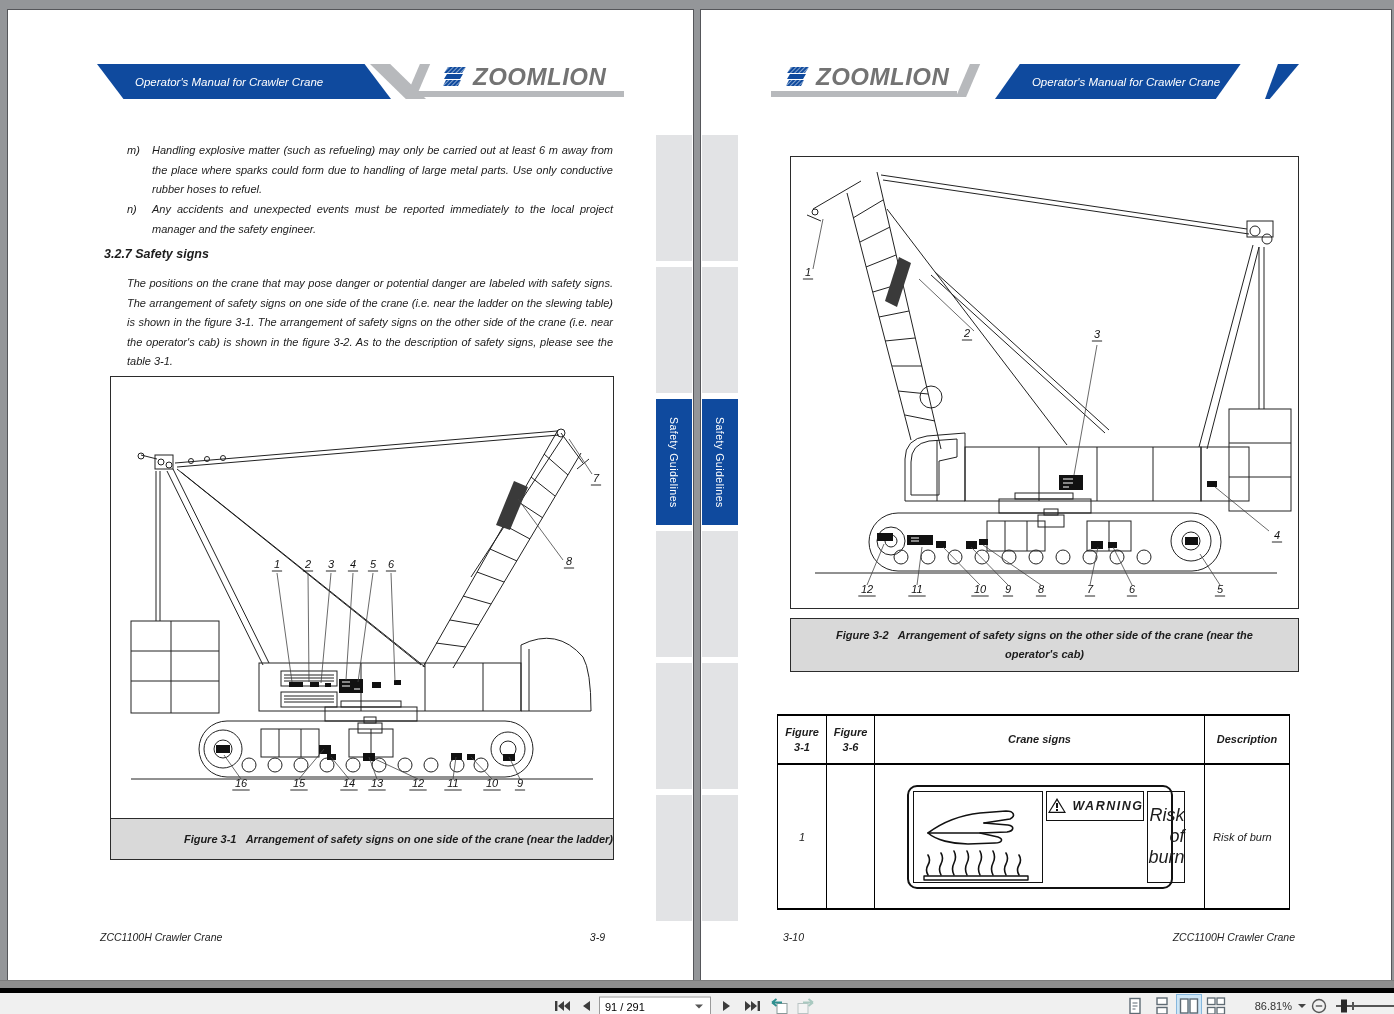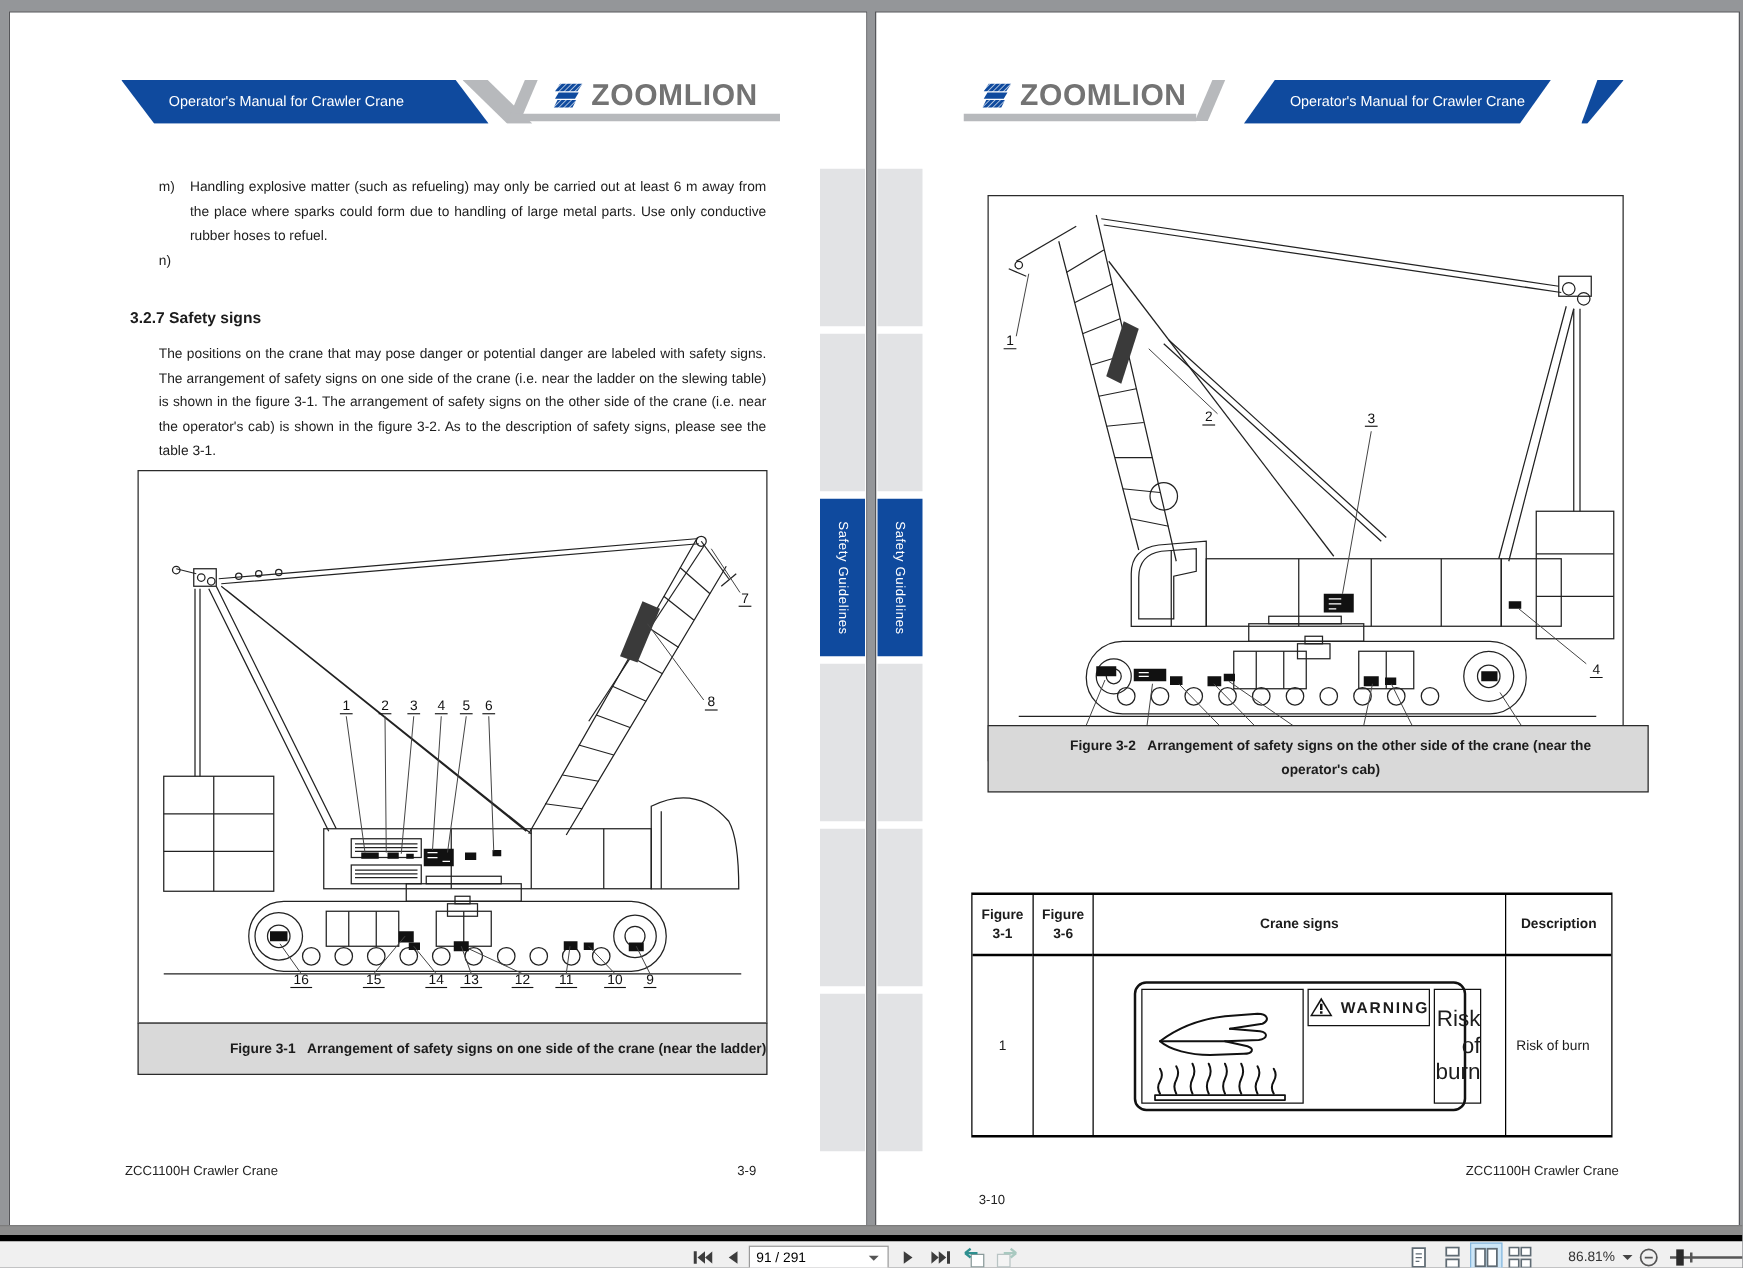--- a/index.html
+++ b/index.html
@@ -1,19 +1,19 @@
 <!DOCTYPE html>
 <html><head>
 <meta charset="utf-8">
 <style>
   html,body{margin:0;padding:0;}
   body{width:1394px;height:1014px;overflow:hidden;background:#949699;
        font-family:"Liberation Sans","DejaVu Sans",sans-serif;color:#1c1c1c;position:relative;}
   .doc-area{position:absolute;left:0;top:0;width:1394px;height:980px;background:#949699;}
-  .page{position:absolute;background:#fff;border:1px solid #55565a;}
+  .page{position:absolute;background:#fff;border:1px solid #55565a;font-style:italic;}
   .page-left{left:7px;top:9px;width:685px;height:975px;}
   .page-right{left:700px;top:9px;width:690px;height:975px;}
 
   
   .band{position:absolute;height:35px;background:#0F4A9E;color:#fff;font-size:11.5px;
         display:flex;align-items:center;}
   .band-l{left:89px;top:54px;width:294px;clip-path:polygon(0 0,91% 0,100% 100%,9% 100%);padding-left:38px;box-sizing:border-box;}
   .band-r{left:294px;top:54px;width:276px;clip-path:polygon(9% 0,89% 0,80% 100%,0 100%);justify-content:center;padding-right:14px;box-sizing:border-box;}
   .band-tri{position:absolute;top:54px;height:35px;width:34px;background:#0F4A9E;
         clip-path:polygon(38% 0,100% 0,14% 100%,0 100%);}
@@ -101,20 +101,21 @@
         <polygon points="6,2 24,2 20,8 2,8" fill="url(#h1)"></polygon>
         <polygon points="5,9 21,9 18,14 2,14" fill="#0F4A9E"></polygon>
         <polygon points="4,15 19,15 16,21 1,21" fill="url(#h1)"></polygon>
       </svg>
       <span class="logo-text">ZOOMLION</span>
     </div>
 
     <span class="li-label" style="left:119px;top:131px;">m)</span>
     <div class="body-text" style="left:144px;top:131px;width:461px;">Handling explosive matter (such as refueling) may only be carried out at least 6 m away from the place where sparks could form due to handling of large metal parts. Use only conductive rubber hoses to refuel.</div>
     <span class="li-label" style="left:119px;top:190px;">n)</span>
+    <div class="body-text" style="left:144px;top:190px;width:461px;">Any accidents and unexpected events must be reported immediately to the local project manager and the safety engineer.</div>
 
     <div class="sec-head" style="left:96px;top:237px;">3.2.7 Safety signs</div>
     <div class="body-text" style="left:119px;top:264px;width:486px;">The positions on the crane that may pose danger or potential danger are labeled with safety signs. The arrangement of safety signs on one side of the crane (i.e. near the ladder on the slewing table) is shown in the figure 3-1. The arrangement of safety signs on the other side of the crane (i.e. near the operator's cab) is shown in the figure 3-2. As to the description of safety signs, please see the table 3-1.</div>
 
     <div class="fig-box" style="left:102px;top:366px;width:502px;height:441px;">
       <svg width="502" height="441" viewBox="0 0 502 441">
         <g stroke="#222" stroke-width="1" fill="none">
           <line x1="20" y1="402" x2="482" y2="402"></line>
           <rect x="88" y="344" width="334" height="56" rx="28"></rect>
           <circle cx="112" cy="372" r="19"></circle>
@@ -355,21 +356,21 @@
           <text x="250" y="436" text-anchor="middle" class="co">8</text>
           <line x1="244.9" x2="255.1" y1="439" y2="439" stroke="#111" stroke-width="0.9"></line>
           <text x="299" y="436" text-anchor="middle" class="co">7</text>
           <line x1="293.9" x2="304.1" y1="439" y2="439" stroke="#111" stroke-width="0.9"></line>
           <text x="341" y="436" text-anchor="middle" class="co">6</text>
           <line x1="335.9" x2="346.1" y1="439" y2="439" stroke="#111" stroke-width="0.9"></line>
           <text x="429" y="436" text-anchor="middle" class="co">5</text>
           <line x1="423.9" x2="434.1" y1="439" y2="439" stroke="#111" stroke-width="0.9"></line>
         </svg>
     </div>
-    <div class="fig-caption" style="left:89px;top:570px;width:507px;height:52px;padding-left:20px;">
+    <div class="fig-caption" style="left:89px;top:608px;width:507px;height:52px;">
       <div class="cap-inner">Figure 3-2&nbsp;&nbsp;&nbsp;Arrangement of safety signs on the other side of the crane (near the operator's cab)</div>
     </div>
 
 
     <div class="pdf-table" style="left:76px;top:704px;text-align:right;">
       <div class="cell hcell">
         <div>Figure</div>
           <div>3-1</div>
       </div>
       <div class="cell hcell">
@@ -410,21 +411,21 @@
             </div>
             <div class="sign-body">Risk of burn</div>
           </div>
         </div>
       </div>
       <div class="cell desc-cell">
         <span>Risk of burn</span>
       </div>
     </div>
 
-    <div class="page-foot" style="left:82px;top:921px;margin-top:23px;">3-10</div>
+    <div class="page-foot" style="left:82px;top:921px;">3-10</div>
     <div class="page-foot" style="right:96px;top:921px;">ZCC1100H Crawler Crane</div>
   </div>
 
   <div class="tabstack ts-l">
       <div class="tab"></div>
       <div class="tab"></div>
       <div class="tab active">
         <span>Safety Guidelines</span>
       </div>
       <div class="tab"></div>

